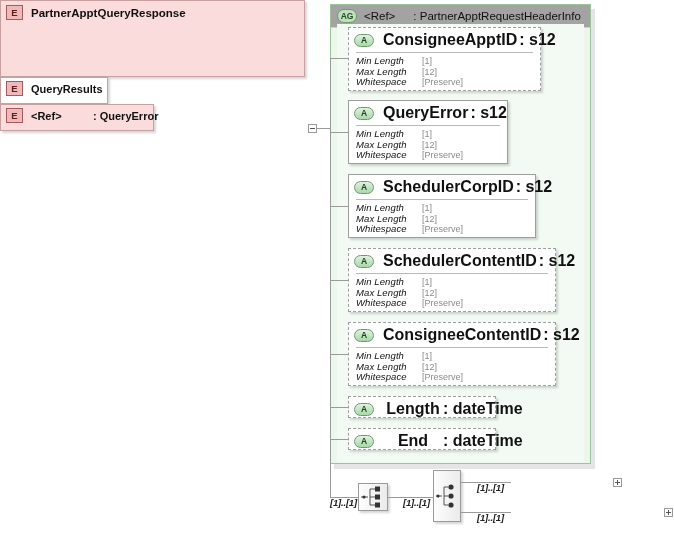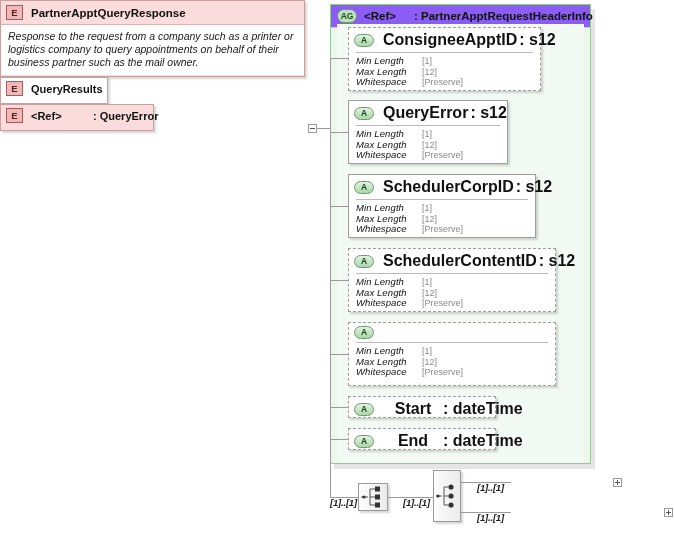--- a/index.html
+++ b/index.html
@@ -46,24 +46,24 @@
 
   
   .aggroup{
     position:absolute;box-sizing:border-box;
     border:1px solid #9cc49c;
     background:#eaf7ea;
   }
   .aggroup-hdr{
     display:flex;align-items:center;gap:7px;
     padding:4px 6px;
-    background:#8b5cf6;
+    background:#a3a3a3;
     border-bottom:1px solid #bcdcbc;
   }
-  .ag-title{font-size:11.5px;font-weight:bold;color:#111;white-space:nowrap;}
+  .ag-title{font-size:11.5px;font-weight:normal;color:#111;white-space:nowrap;}
   .ag-title .ref{margin-right:18px;}
 
   
   .agpanel{
     position:absolute;box-sizing:border-box;
     background:#f1faf1;
     border:1px solid #cfe6cf;
     border-top:none;
   }
 
@@ -238,20 +238,23 @@
     <div class="facet-row">
       <span class="facet-k">Whitespace</span>
       <span class="facet-v">[Preserve]</span>
     </div>
   </div>
 </div>
 
 <div class="attr opt shadow" style="left:348px;top:322px;width:208px;height:64px;">
   <div class="attr-hdr">
     <span class="badge a">A</span>
+    <span class="attr-name">
+      <span>ConsigneeContentID</span><span class="ty">: s12</span>
+    </span>
   </div>
   <div class="attr-sep"></div>
   <div class="facets">
     <div class="facet-row">
       <span class="facet-k">Min Length</span>
       <span class="facet-v">[1]</span>
     </div>
     <div class="facet-row">
       <span class="facet-k">Max Length</span>
       <span class="facet-v">[12]</span>
@@ -260,21 +263,21 @@
       <span class="facet-k">Whitespace</span>
       <span class="facet-v">[Preserve]</span>
     </div>
   </div>
 </div>
 
 <div class="attr opt simple shadow" style="left:348px;top:396px;width:148px;height:22px;">
   <div class="attr-hdr">
     <span class="badge a">A</span>
     <span class="attr-name">
-      <span class="nm">Start</span>
+      <span class="nm">Length</span>
         <span>: dateTime</span>
     </span>
   </div>
 </div>
 
 <div class="attr opt simple shadow" style="left:348px;top:428px;width:148px;height:22px;">
   <div class="attr-hdr">
     <span class="badge a">A</span>
     <span class="attr-name">
       <span class="nm">End</span>
@@ -291,21 +294,20 @@
 <div class="ln lnh" style="left:330px;top:280px;width:18px;"></div>
 <div class="ln lnh" style="left:330px;top:354px;width:18px;"></div>
 <div class="ln lnh" style="left:330px;top:407px;width:18px;"></div>
 <div class="ln lnh" style="left:330px;top:439px;width:18px;"></div>
 
 <div class="elem shadow" style="left:4px;top:99px;width:303px;height:75px;">
   <div class="elem-hdr">
     <span class="badge">E</span>
     <span class="elem-title">PartnerApptQueryResponse</span>
   </div>
-  <div class="elem-body">Response to the request from a company such as a printer or logistics company to query appointments on behalf of their business partner such as the mail owner.</div>
 </div>
 
 <div class="tog" style="left:308px;top:124px;"></div>
 
 <div class="ln lnh" style="left:317px;top:128px;width:13px;"></div>
 <div class="ln lnv" style="left:330px;top:128px;height:34px;"></div>
 
 <div class="card" style="left:330px;top:486px;">[1]..[1]</div>
 
 <div class="comp shadow" style="left:358px;top:483px;width:30px;height:28px;">

